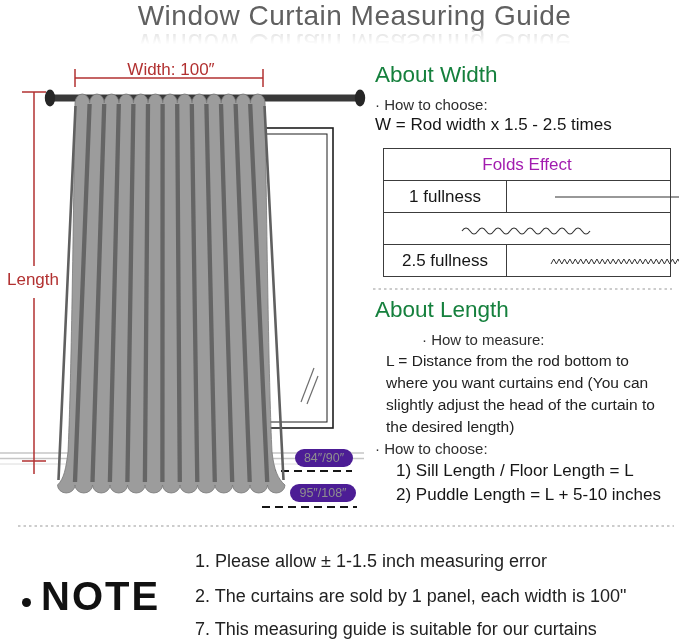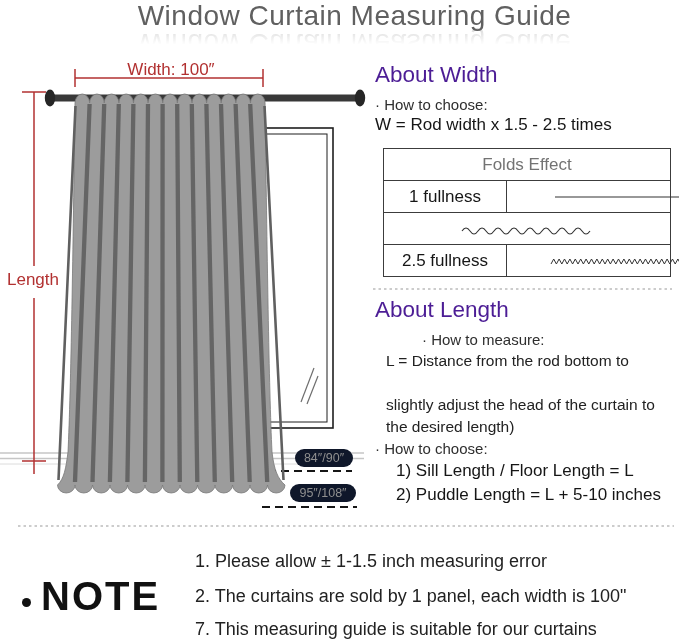--- a/index.html
+++ b/index.html
@@ -16,43 +16,43 @@
     top:27px;transform:scaleY(-1);opacity:.32;
     -webkit-mask-image:linear-gradient(to bottom,transparent 45%,rgba(0,0,0,.8) 100%);
             mask-image:linear-gradient(to bottom,transparent 45%,rgba(0,0,0,.8) 100%);
   }
   
   .illu{position:absolute;left:0;top:0;}
   .lbl{position:absolute;color:#b23131;font-size:17px;white-space:nowrap;}
   .width-lbl{left:98px;top:60px;width:146px;text-align:center;}
   .length-lbl{left:4px;top:270px;width:58px;text-align:center;}
   .pill{
-    position:absolute;background:#0f172a;border-radius:9px;color:#8f8f8f;
+    position:absolute;background:#4c1d95;border-radius:9px;color:#8f8f8f;
     font-size:12.5px;text-align:center;line-height:18px;height:18px;z-index:3;
   }
   .pill1{left:295px;top:449px;width:58px;}
   .pill2{left:290px;top:484px;width:66px;}
   
-  .h2{position:absolute;margin:0;font-size:22.5px;font-weight:500;color:#4c1d95;white-space:nowrap;}
+  .h2{position:absolute;margin:0;font-size:22.5px;font-weight:500;color:#15803d;white-space:nowrap;}
   .h-width{left:375px;top:62px;}
   .h-length{left:375px;top:297px;}
   .small{position:absolute;font-size:15px;color:#2e2e2e;white-space:nowrap;}
   .how1{left:375px;top:96px;}
   .how2{left:375px;top:331px;margin-left:47px;}
   .how3{left:375px;top:440px;}
   .formula{position:absolute;left:375px;top:115px;font-size:17px;color:#161616;white-space:nowrap;}
   .mline{position:absolute;left:386px;font-size:15.5px;color:#222;white-space:nowrap;}
   .opt{position:absolute;left:396px;font-size:17px;color:#161616;white-space:nowrap;}
   
   .folds-table{
     position:absolute;left:383px;top:148px;width:288px;
     border:1.4px solid #3c3c3c;box-sizing:border-box;background:#fff;
   }
   .t-header{
-    height:31px;line-height:31px;text-align:center;font-size:17px;color:#737373;
+    height:31px;line-height:31px;text-align:center;font-size:17px;color:#a21caf;
     border-bottom:1px solid #3c3c3c;
   }
   .t-row{display:flex;height:31px;border-bottom:1px solid #3c3c3c;gap:36px;}
   .t-row:last-child{border-bottom:none;}
   .t-label{
     width:122px;border-right:1px solid #3c3c3c;text-align:center;
     line-height:31px;font-size:17px;color:#161616;flex:none;
   }
   .t-effect{flex:1;display:flex;align-items:center;justify-content:center;}
   
@@ -174,20 +174,21 @@
         <svg width="150" height="14" viewBox="0 0 150 14">
           <path d="M8 10 l2.7 -5 l2.7 5 l2.7 -5 l2.7 5 l2.7 -5 l2.7 5 l2.7 -5 l2.7 5 l2.7 -5 l2.7 5 l2.7 -5 l2.7 5 l2.7 -5 l2.7 5 l2.7 -5 l2.7 5 l2.7 -5 l2.7 5 l2.7 -5 l2.7 5 l2.7 -5 l2.7 5 l2.7 -5 l2.7 5 l2.7 -5 l2.7 5 l2.7 -5 l2.7 5 l2.7 -5 l2.7 5 l2.7 -5 l2.7 5 l2.7 -5 l2.7 5 l2.7 -5 l2.7 5 l2.7 -5 l2.7 5 l2.7 -5 l2.7 5 l2.7 -5 l2.7 5 l2.7 -5 l2.7 5 l2.7 -5 l2.7 5 l2.7 -5 l2.7 5" stroke="#333" stroke-width="1" fill="none"></path>
         </svg>
       </div>
     </div>
   </div>
 
   <h2 class="h2 h-length">About Length</h2>
   <div class="small how2">· How to measure:</div>
   <div class="mline" style="top:352px">L = Distance from the rod bottom to</div>
+  <div class="mline" style="top:374px">where you want curtains end  (You can</div>
   <div class="mline" style="top:418px">the desired length)</div>
   <div class="mline" style="top:396px">slightly adjust the head of the curtain to</div>
   <div class="small how3">· How to choose:</div>
   <div class="opt" style="top:461px">1)  Sill Length / Floor Length = L</div>
   <div class="opt" style="top:485px">2)  Puddle Length = L + 5-10 inches</div>
 
   <span class="note-dot"></span>
   <span class="note-word">NOTE</span>
   <div class="note-item" style="top:551px">1. Please allow ± 1-1.5 inch measuring error</div>
   <div class="note-item" style="top:586px">2. The curtains are sold by 1 panel, each width is 100"</div>

